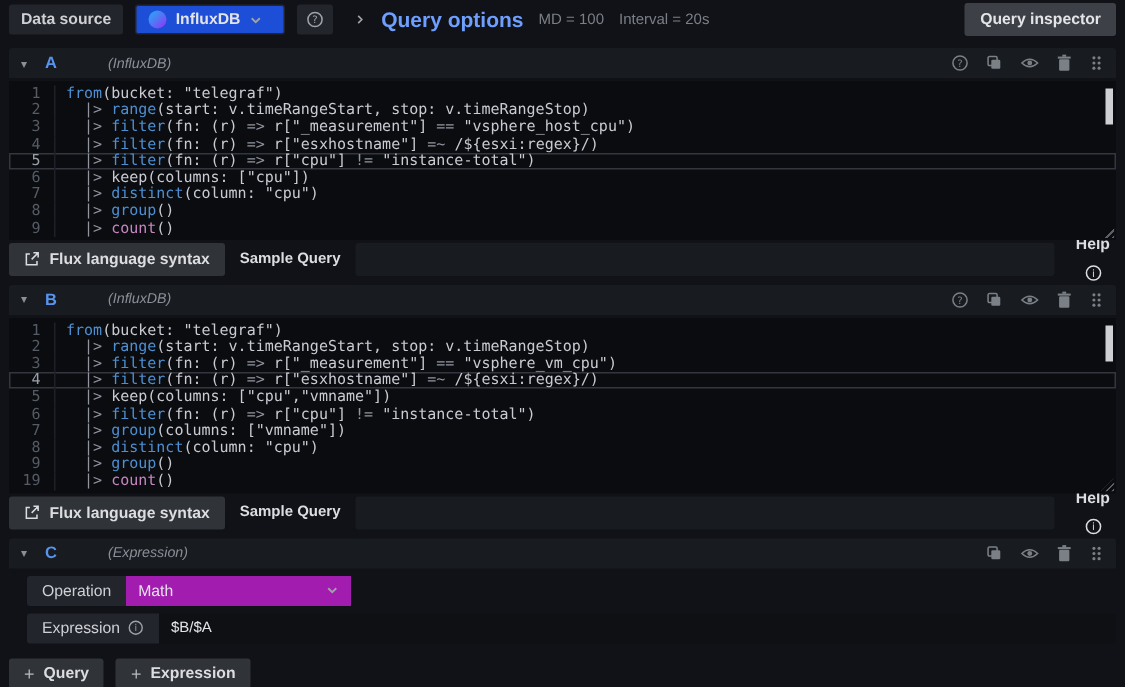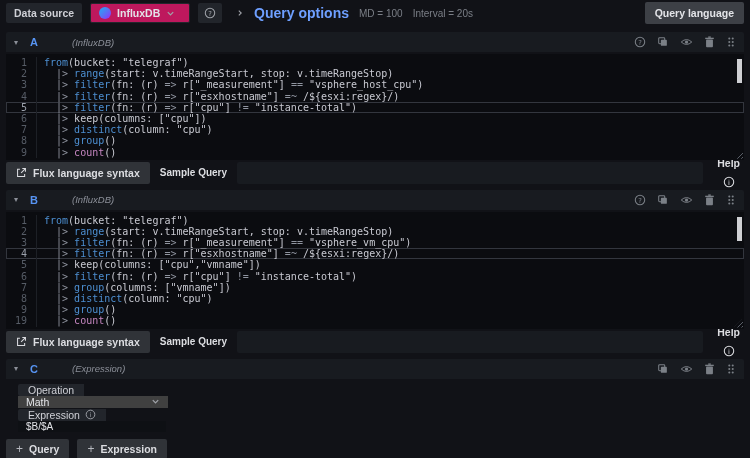--- a/index.html
+++ b/index.html
@@ -9,21 +9,21 @@
     font-family:"Liberation Sans", sans-serif;
     color:#ccccdc;
     font-size:11px;
   }
   .toolbar { display:flex; align-items:center; gap:8px; padding:3px 6px; height:26px; }
   .chip-label {
     background:#22252b; height:20px; display:flex; align-items:center;
     padding:0 8px; border-radius:2px; font-size:10.5px; color:#cfd0d6; font-weight:bold;
   }
   .ds-picker {
-    background:#be185d; height:20px; display:flex; align-items:center; gap:6px;
+    background:#1d4ed8; height:20px; display:flex; align-items:center; gap:6px;
     padding:0 8px; border-radius:2px; border:1px solid #24262c; cursor:pointer; min-width:100px;
   }
   .ds-logo {
     width:12px; height:12px; border-radius:50%;
     background:linear-gradient(135deg,#22adf6 0%,#5b6ef5 55%,#9b2aff 100%);
     flex:none;
   }
   .ds-name { font-size:10.5px; font-weight:bold; color:#e3e4e8; }
   .icon-btn {
     background:#22252b; border:none; width:24px; height:20px; border-radius:2px;
@@ -70,27 +70,27 @@
   .q-footer { display:flex; align-items:center; margin-top:2px; height:22px; gap:10px; }
   .flux-btn {
     background:#303338; border:none; color:#dcdde1; height:22px; border-radius:2px;
     padding:0 10px; font-size:10.5px; font-weight:bold; display:flex; align-items:center; gap:6px;
     cursor:pointer; font-family:"Liberation Sans", sans-serif;justify-content:space-between;
   }
   .sample-label { font-size:10px; font-weight:bold; color:#dcdde1; }
   .sample-select { flex:1; height:22px; background:#181b20; border-radius:2px; cursor:pointer; }
   .help-group { display:flex; align-items:center; gap:7px; padding:0 4px; cursor:pointer;flex-direction:column; }
   .help-label { font-size:10.5px; font-weight:bold; color:#dcdde1; }
-  .c-row { display:flex; align-items:flex-start; margin:5px 0 0 12px; height:20px;flex-direction:column; }
+  .c-row { display:flex; align-items:flex-end; margin:5px 0 0 12px; height:20px; }
   .c-label {
     background:#22252b; height:20px; display:flex; align-items:center; gap:5px;
     padding:0 10px; border-radius:2px 0 0 2px; font-size:10.5px; color:#cfd0d6;
   }
   .c-select {
-    background:#404040; height:20px; width:150px; display:flex; align-items:center;
+    background:#a21caf; height:20px; width:150px; display:flex; align-items:center;
     justify-content:space-between; padding:0 8px; font-size:10.5px; color:#e3e4e8; cursor:pointer;
   }
   .c-input {
     background:#0e1014; height:20px; flex:1; border:none; color:#e3e4e8;
     font-size:10px; padding:0 8px; font-family:"Liberation Sans", sans-serif; outline:none;
   }
   .bottom-bar { display:flex; gap:8px; margin:10px 6px; }
   .add-btn {
     background:#303338; border:none; color:#dcdde1; height:20px; border-radius:2px;
     padding:0 10px; font-size:10.5px; font-weight:bold; display:flex; align-items:center; gap:6px;
@@ -118,21 +118,21 @@
   </button>
   <div class="qopts">
     <svg width="8" height="8" viewBox="0 0 10 10">
         <polyline points="3.5,2 6.5,5 3.5,8" fill="none" stroke="#9fa2a8" stroke-width="1.4"></polyline>
       </svg>
     <span class="qopts-link">Query options</span>
     <span class="qopts-stat">MD = 100</span>
     <span class="qopts-stat">Interval = 20s</span>
   </div>
   <div class="spacer"></div>
-  <button class="btn">Query language</button>
+  <button class="btn">Query inspector</button>
 </div>
 
 <div class="section">
   <div class="q-header">
     <span class="q-chev">▾</span>
     <span class="q-ref">A</span>
     <span class="q-type">(InfluxDB)</span>
     <span class="q-icons">
       <svg width="12" height="12" viewBox="0 0 14 14">
           <circle cx="7" cy="7" r="5.5" fill="none" stroke="#7b8087" stroke-width="1.2"></circle>

